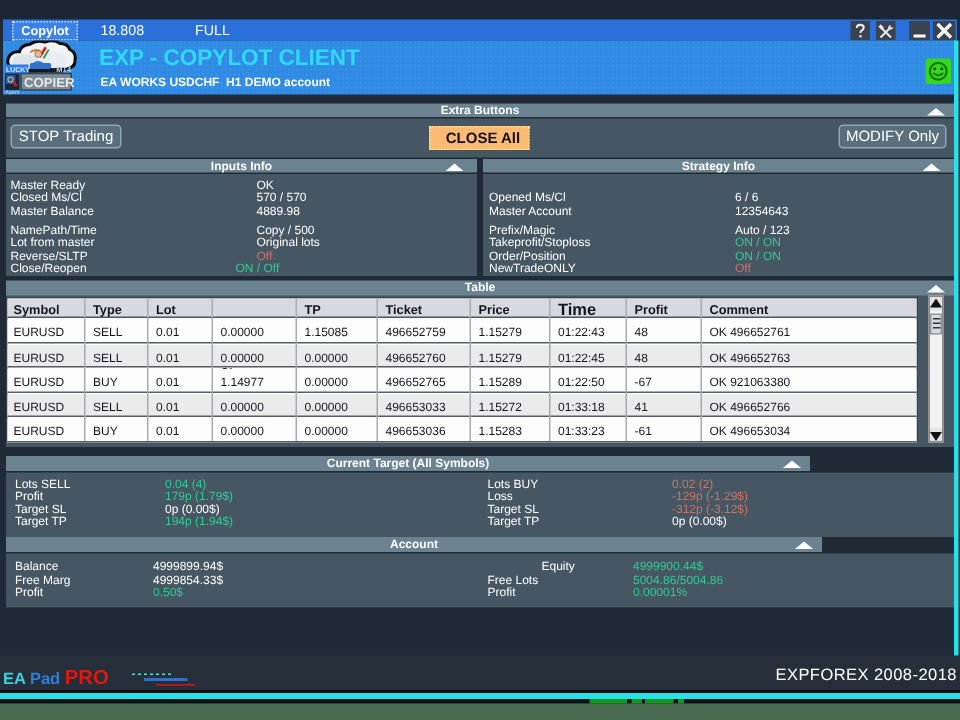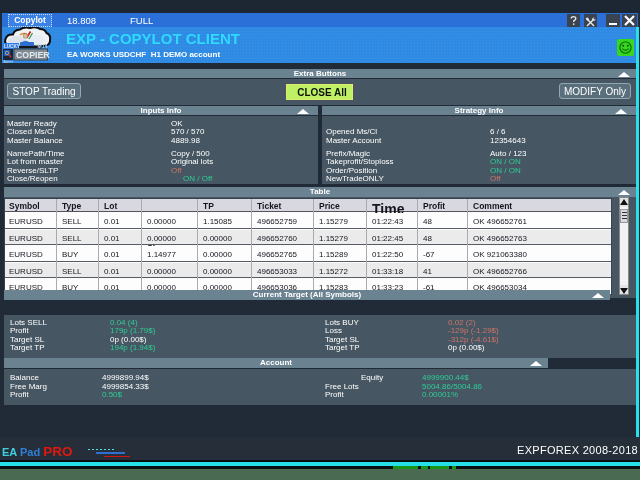--- a/index.html
+++ b/index.html
@@ -84,42 +84,42 @@
     <circle cx="5.2" cy="5.8" r="1" fill="#0c4a0a"></circle>
     <circle cx="9.8" cy="5.8" r="1" fill="#0c4a0a"></circle>
     <path d="M4.2 8.6 Q7.5 11.8 10.8 8.6" fill="none" stroke="#157a10" stroke-width="1.3"></path>
   </svg>
 
   <div class="abs" style="left:636px;top:27px;width:3px;height:439px;background:#29dfe8;"></div>
 
   <div class="abs bar" style="left:4px;top:69px;width:632px;height:9px;line-height:9px;">Extra Buttons<span class="arr up" style="top:2.5px;"></span></div>
   <div class="abs body" style="left:4px;top:79px;width:632px;height:26px;"></div>
   <div class="btn" style="left:7px;top:83px;width:74px;height:16px;line-height:15px;">STOP Trading</div>
-  <div class="btn" style="left:286px;top:84px;width:67px;height:16px;line-height:15px;background:#bef264;border:1px dotted #ffe37a;border-radius:0;color:#111;font-weight:bold;padding-left:5px;">CLOSE All</div>
+  <div class="btn" style="left:286px;top:84px;width:67px;height:16px;line-height:15px;background:#fdba74;border:1px dotted #ffe37a;border-radius:0;color:#111;font-weight:bold;padding-left:5px;">CLOSE All</div>
   <div class="btn" style="left:559px;top:83px;width:72px;height:16px;line-height:15px;">MODIFY Only</div>
 
   <div class="abs bar" style="left:4px;top:106px;width:314px;height:9px;line-height:9px;">Inputs Info<span class="arr up" style="right:9px;top:2.5px;"></span></div>
   <div class="abs bar" style="left:322px;top:106px;width:314px;height:9px;line-height:9px;">Strategy Info<span class="arr up" style="right:9px;top:2.5px;"></span></div>
   <div class="abs body" style="left:4px;top:116px;width:314px;height:68px;"></div>
   <div class="abs body" style="left:322px;top:116px;width:314px;height:68px;"></div>
 
   <div class="lbl" style="left:7px;top:119px;">Master Ready</div>
     <div class="lbl" style="left:171px;top:119px;">OK</div>
   <div class="lbl" style="left:7px;top:127.4px;">Closed Ms/Cl</div>
     <div class="lbl" style="left:171px;top:127.4px;">570 / 570</div>
   <div class="lbl" style="left:7px;top:135.8px;">Master Balance</div>
     <div class="lbl" style="left:171px;top:135.8px;">4889.98</div>
   <div class="lbl" style="left:7px;top:149px;">NamePath/Time</div>
     <div class="lbl" style="left:171px;top:149px;">Copy / 500</div>
   <div class="lbl" style="left:7px;top:157.4px;">Lot from master</div>
     <div class="lbl" style="left:171px;top:157.4px;">Original lots</div>
   <div class="lbl" style="left:7px;top:165.8px;">Reverse/SLTP</div>
     <div class="lbl sal" style="left:171px;top:165.8px;">Off</div>
   <div class="lbl" style="left:7px;top:174.2px;">Close/Reopen</div>
-    <div class="lbl grn" style="left:183px;top:174.2px;">ON / Off</div>
+    <div class="lbl grn" style="left:157px;top:174.2px;">ON / Off</div>
 
   <div class="lbl" style="left:326px;top:127.4px;">Opened Ms/Cl</div>
     <div class="lbl" style="left:490px;top:127.4px;">6 / 6</div>
   <div class="lbl" style="left:326px;top:135.8px;">Master Account</div>
     <div class="lbl" style="left:490px;top:135.8px;">12354643</div>
   <div class="lbl" style="left:326px;top:149px;">Prefix/Magic</div>
     <div class="lbl" style="left:490px;top:149px;">Auto / 123</div>
   <div class="lbl" style="left:326px;top:157.4px;">Takeprofit/Stoploss</div>
     <div class="lbl grn" style="left:490px;top:157.4px;">ON / ON</div>
   <div class="lbl" style="left:326px;top:165.8px;">Order/Position</div>
@@ -131,21 +131,21 @@
   <div class="abs body" style="left:4px;top:197px;width:632px;height:101px;"></div>
   <div id="tbl" class="abs" style="left:4px;top:198px;width:608px;height:97px;background:#fcfcfc;border:1px solid #39424e;">
       <div style="position:absolute;left:0;top:0;width:606px;height:13px;background:#d8d8e0;border-bottom:1px solid #555;"></div>
       <div style="position:absolute;left:4px;top:2px;font-size:8.5px;font-weight:bold;color:#15151f;">Symbol</div>
       <div style="position:absolute;left:57px;top:2px;font-size:8.5px;font-weight:bold;color:#15151f;">Type</div>
       <div style="position:absolute;left:99px;top:2px;font-size:8.5px;font-weight:bold;color:#15151f;">Lot</div>
       <div style="position:absolute;left:142px;top:2px;font-size:8.5px;font-weight:bold;color:#15151f;margin-top:42px;">SL</div>
       <div style="position:absolute;left:198px;top:2px;font-size:8.5px;font-weight:bold;color:#15151f;">TP</div>
       <div style="position:absolute;left:252px;top:2px;font-size:8.5px;font-weight:bold;color:#15151f;">Ticket</div>
       <div style="position:absolute;left:314px;top:2px;font-size:8.5px;font-weight:bold;color:#15151f;">Price</div>
-      <div style="position:absolute;left:367px;top:2px;font-size:14px;font-weight:bold;color:#15151f;">Time</div>
+      <div style="position:absolute;left:367px;top:2px;font-size:11px;font-weight:bold;color:#15151f;">Time</div>
       <div style="position:absolute;left:418px;top:2px;font-size:8.5px;font-weight:bold;color:#15151f;">Profit</div>
       <div style="position:absolute;left:468px;top:2px;font-size:8.5px;font-weight:bold;color:#15151f;">Comment</div>
       <div style="position:absolute;left:0;top:14px;width:606px;height:15.600000000000001px;background:#fdfdfd;border-bottom:1px solid #565c64;"></div>
       <div style="position:absolute;left:4px;top:18px;font-size:8px;color:#15151f;">EURUSD</div>
       <div style="position:absolute;left:57px;top:18px;font-size:8px;color:#15151f;">SELL</div>
       <div style="position:absolute;left:99px;top:18px;font-size:8px;color:#15151f;">0.01</div>
       <div style="position:absolute;left:142px;top:18px;font-size:8px;color:#15151f;">0.00000</div>
       <div style="position:absolute;left:198px;top:18px;font-size:8px;color:#15151f;">1.15085</div>
       <div style="position:absolute;left:252px;top:18px;font-size:8px;color:#15151f;">496652759</div>
       <div style="position:absolute;left:314px;top:18px;font-size:8px;color:#15151f;">1.15279</div>
@@ -214,36 +214,36 @@
     </svg>
   <div class="abs" style="left:620px;top:285px;width:8px;height:9px;background:#e4e4e4;"></div>
   <svg class="abs" style="left:620px;top:287px" width="8" height="7">
       <path d="M4 7 L8 1 L0 1 Z" fill="#111"></path>
     </svg>
   <div class="abs" style="left:620px;top:209px;width:8px;height:14px;background:#d8d8e0;border:1px solid #999;"></div>
   <div class="abs" style="left:621.5px;top:212px;width:5px;height:1px;background:#333;"></div>
   <div class="abs" style="left:621.5px;top:215px;width:5px;height:1px;background:#333;"></div>
   <div class="abs" style="left:621.5px;top:218px;width:5px;height:1px;background:#333;"></div>
 
-  <div class="abs bar" style="left:4px;top:290px;width:606px;height:10px;line-height:10px;">Current Target (All Symbols)<span class="arr up" style="top:3px;"></span></div>
+  <div class="abs bar" style="left:4px;top:304px;width:536px;height:10px;line-height:10px;">Current Target (All Symbols)<span class="arr up" style="top:3px;"></span></div>
   <div class="abs body" style="left:4px;top:315px;width:632px;height:43px;"></div>
   <div class="lbl" style="left:10px;top:318px;">Lots SELL</div>
     <div class="lbl grn" style="left:110px;top:318px;">0.04 (4)</div>
   <div class="lbl" style="left:10px;top:326.4px;">Profit</div>
     <div class="lbl grn" style="left:110px;top:326.4px;">179p (1.79$)</div>
   <div class="lbl" style="left:10px;top:334.8px;">Target SL</div>
     <div class="lbl" style="left:110px;top:334.8px;">0p (0.00$)</div>
   <div class="lbl" style="left:10px;top:343.2px;">Target TP</div>
     <div class="lbl grn" style="left:110px;top:343.2px;">194p (1.94$)</div>
   <div class="lbl" style="left:325px;top:318px;">Lots BUY</div>
     <div class="lbl sal" style="left:448px;top:318px;">0.02 (2)</div>
   <div class="lbl" style="left:325px;top:326.4px;">Loss</div>
     <div class="lbl sal" style="left:448px;top:326.4px;">-129p (-1.29$)</div>
   <div class="lbl" style="left:325px;top:334.8px;">Target SL</div>
-    <div class="lbl sal" style="left:448px;top:334.8px;">-312p (-4.61$)</div>
+    <div class="lbl sal" style="left:448px;top:334.8px;">-312p (-3.12$)</div>
   <div class="lbl" style="left:325px;top:343.2px;">Target TP</div>
     <div class="lbl" style="left:448px;top:343.2px;">0p (0.00$)</div>
 
   <div class="abs bar" style="left:4px;top:358px;width:544px;height:10px;line-height:10px;">Account<span class="arr up" style="top:3px;"></span></div>
   <div class="abs body" style="left:4px;top:369px;width:632px;height:36px;"></div>
   <div class="lbl" style="left:10px;top:373px;">Balance</div>
     <div class="lbl" style="left:102px;top:373px;">4999899.94$</div>
   <div class="lbl" style="left:10px;top:381.7px;">Free Marg</div>
     <div class="lbl" style="left:102px;top:381.7px;">4999854.33$</div>
   <div class="lbl" style="left:10px;top:390.4px;">Profit</div>

